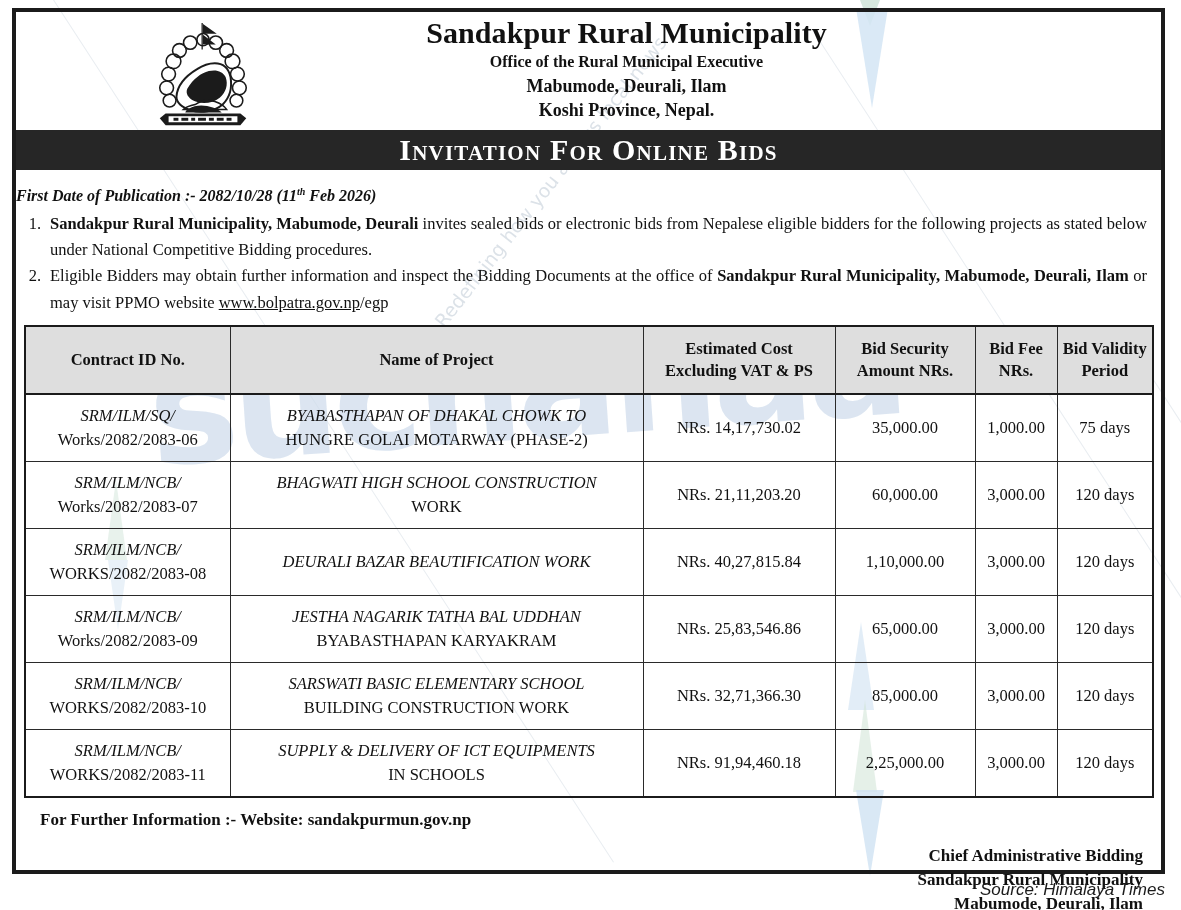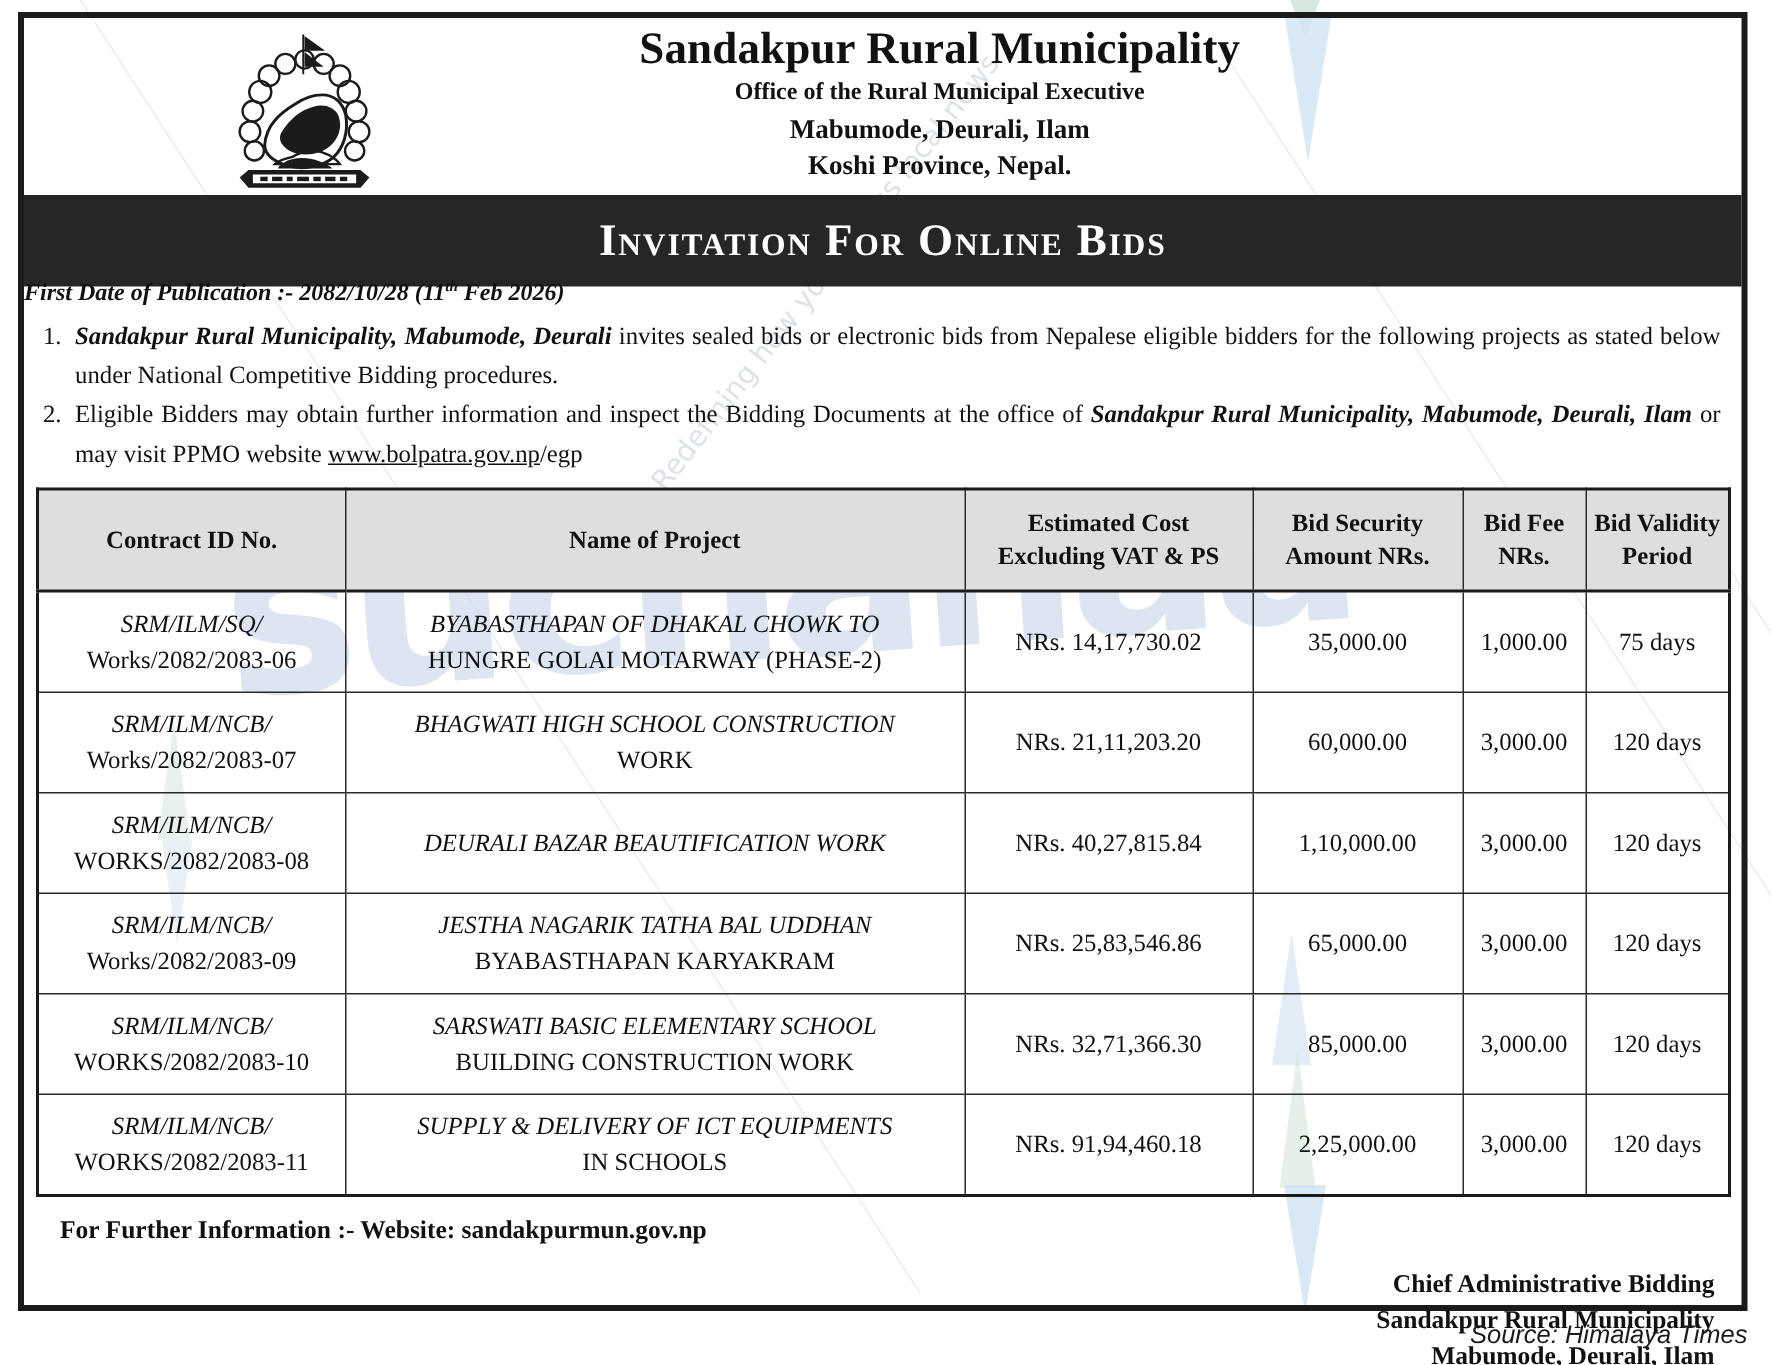--- a/index.html
+++ b/index.html
@@ -182,21 +182,21 @@
     font-weight: 700;
     line-height: 1.35;
   }
 
   
   .banner {
     position: absolute;
     left: 16px;
     top: 130px;
     width: 1145px;
-    height: 61px;
+    height: 40px;
     background: #262626;
     z-index: 3;
     display: flex;
     align-items: center;
     justify-content: center;
   }
   .banner-text {
     color: #ffffff;
     font-size: 30px;
     font-weight: 700;
@@ -232,21 +232,21 @@
     flex: 0 0 26px;
     text-align: right;
     padding-right: 9px;
     box-sizing: border-box;
   }
   .clause-body {
     flex: 1 1 auto;
     text-align: justify;
     text-justify: inter-word;
   }
-  .clause-body .bi { font-weight: 700; font-style: italic; }
+  .clause-body .bi { font-weight: 700; }
   .clause-body .ul { text-decoration: underline; }
 
   
   .tbl-wrap {
     padding: 9px 8px 0 8px;
   }
   table.bids {
     border-collapse: collapse;
     width: 1128px;
     table-layout: fixed;

